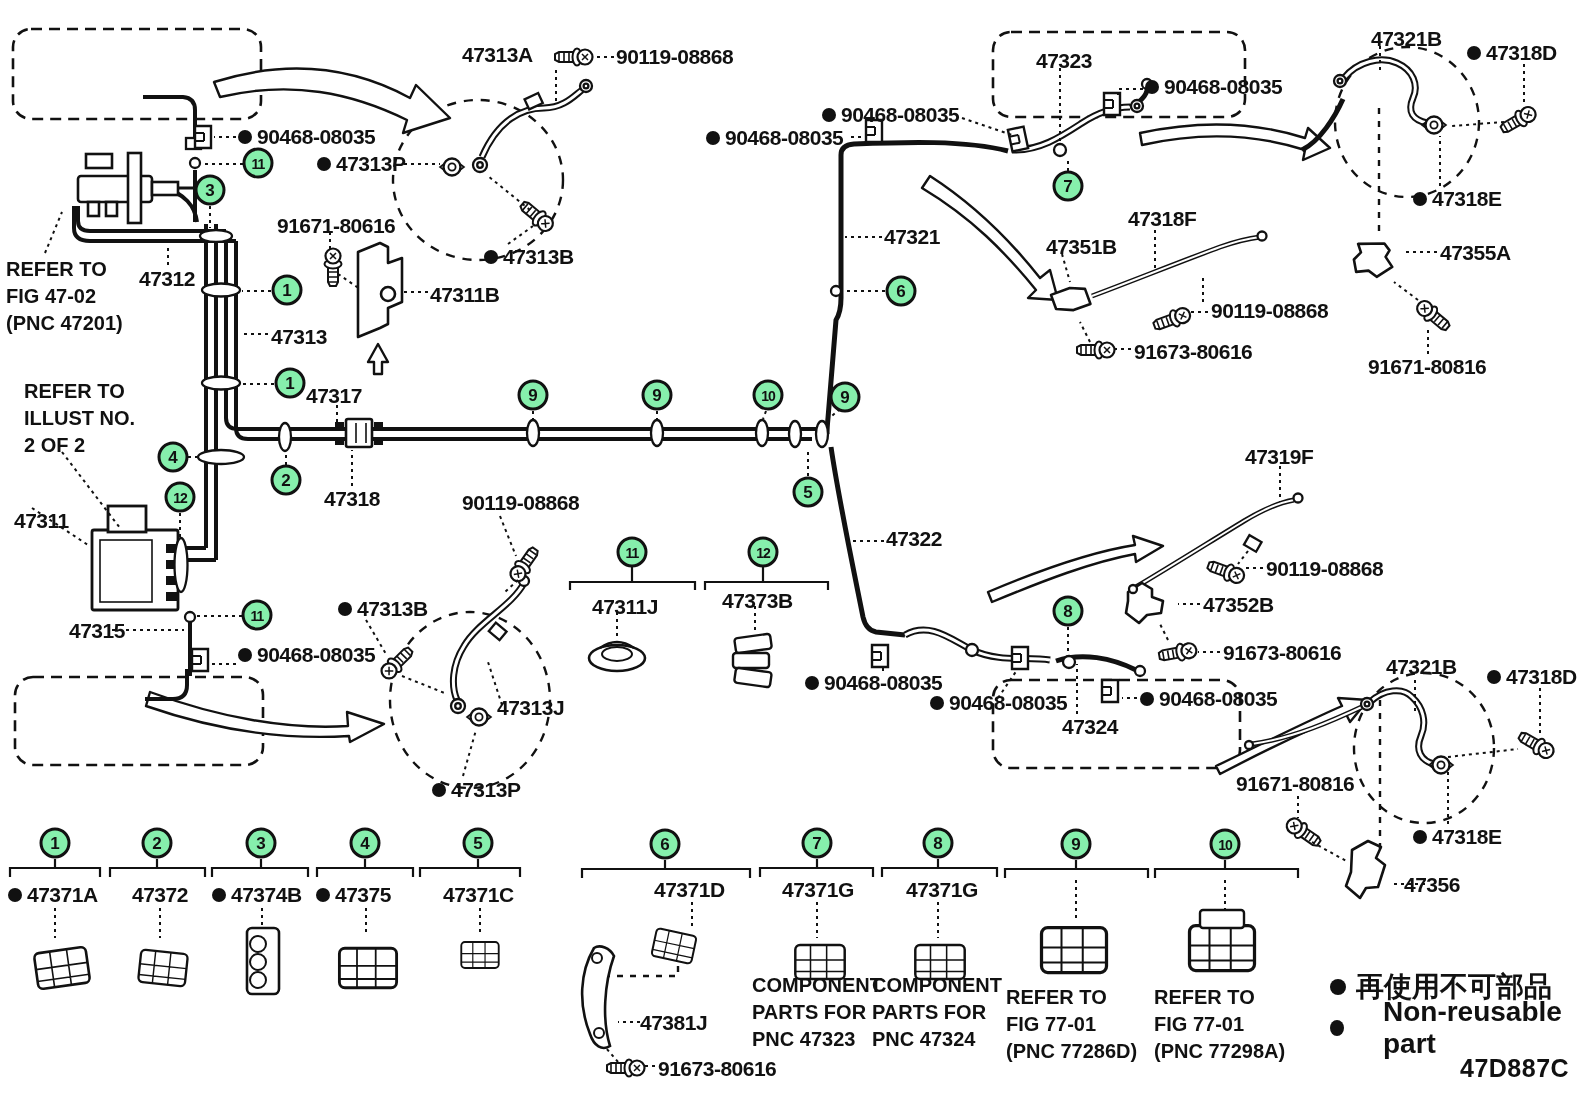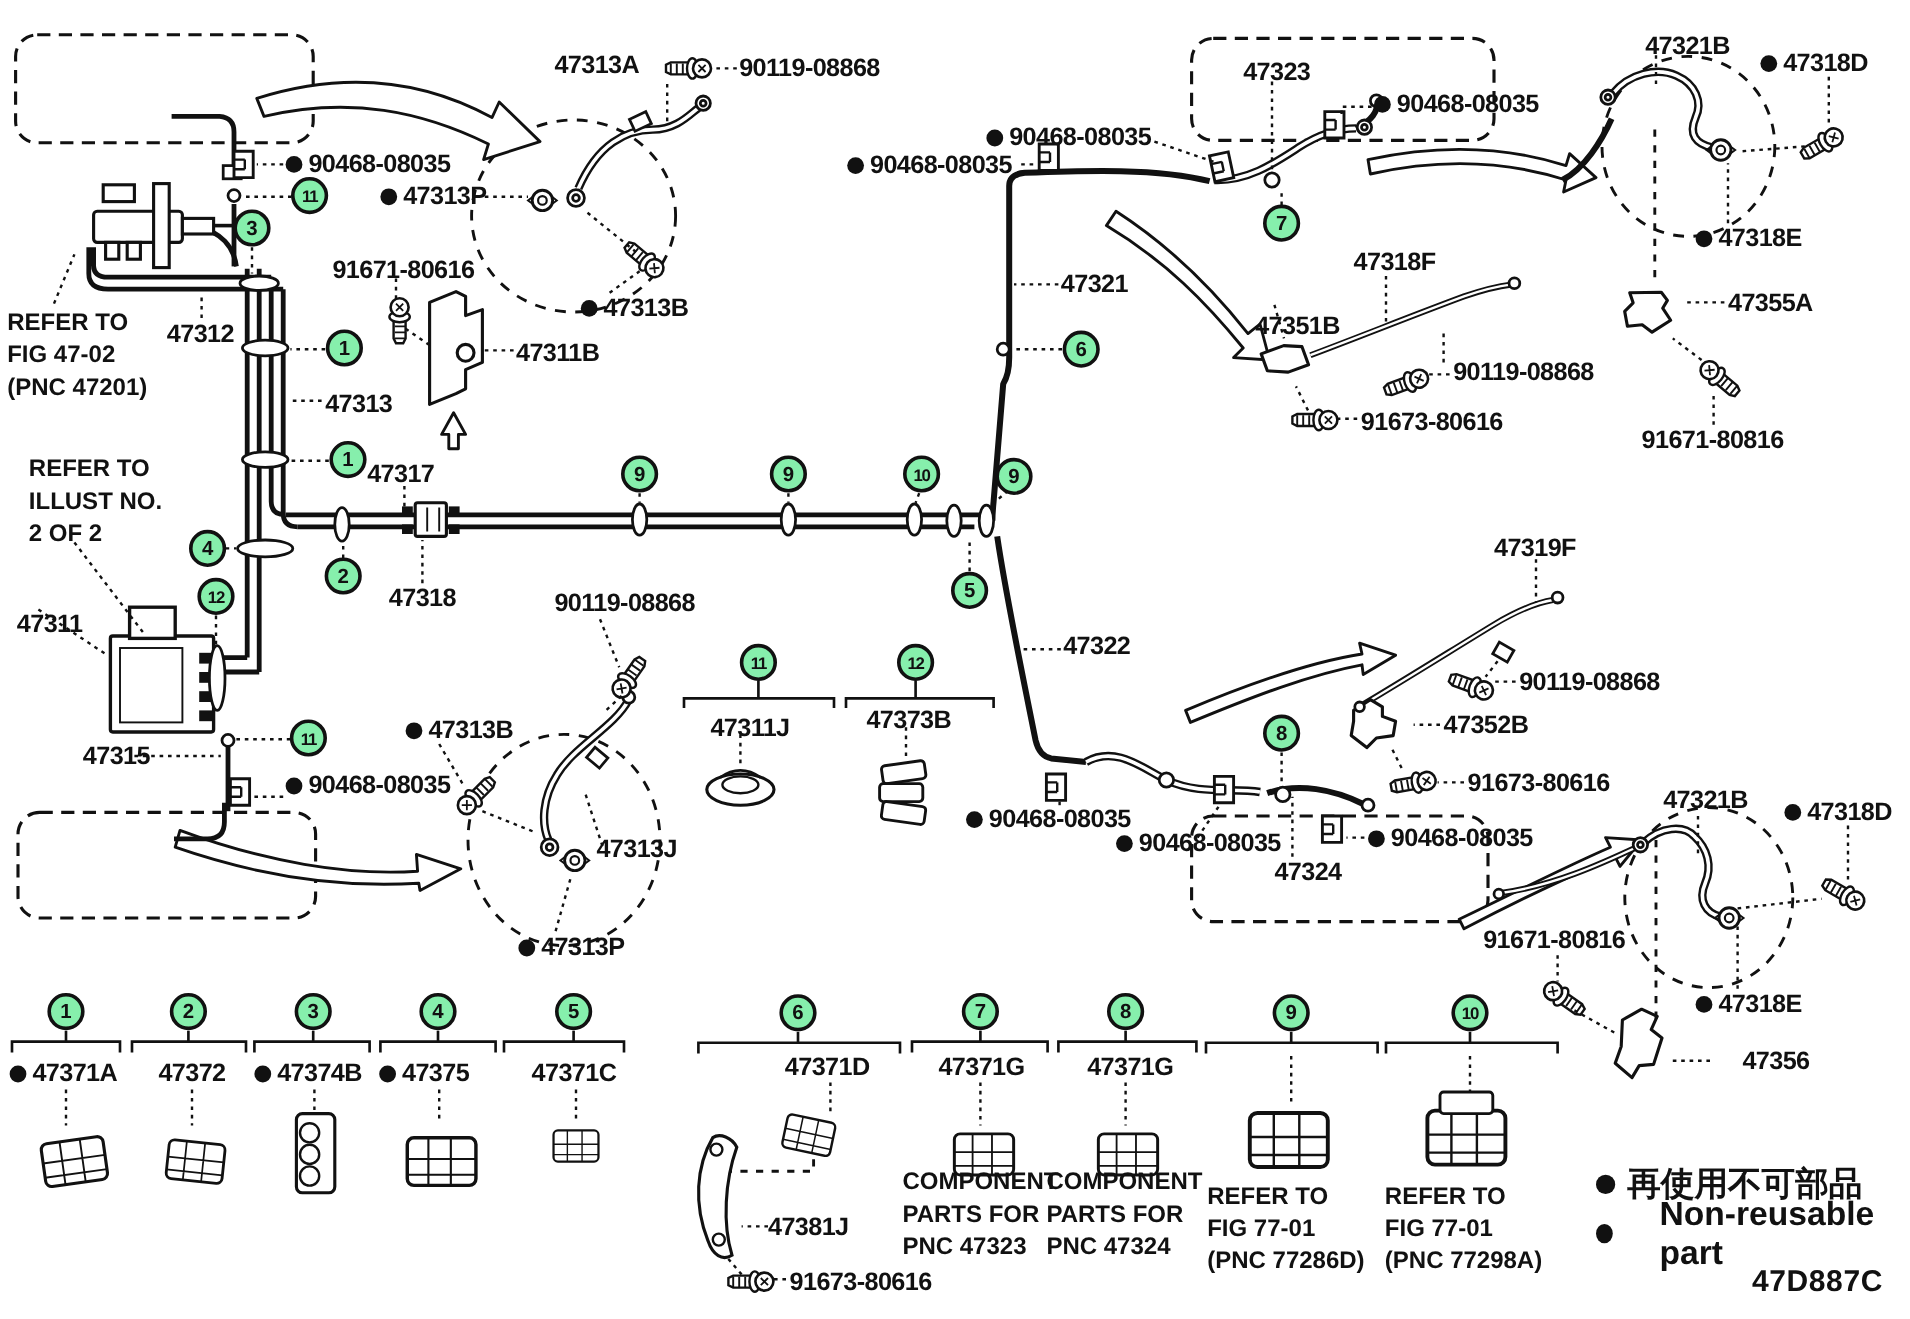--- a/index.html
+++ b/index.html
@@ -495,21 +495,21 @@
       <div class="part-label" style="left: 706px; top: 127px;">
         <span class="dot"></span>
         <span>90468-08035</span>
       </div>
       <div class="part-label" style="left: 884px; top: 226px;">
         <span>47321</span>
       </div>
       <div class="part-label" style="left: 1128px; top: 208px;">
         <span>47318F</span>
       </div>
-      <div class="part-label" style="left: 1046px; top: 236px; margin-top: 25px;">
+      <div class="part-label" style="left: 1046px; top: 236px;">
         <span>47351B</span>
       </div>
       <div class="part-label" style="left: 1211px; top: 300px;">
         <span>90119-08868</span>
       </div>
       <div class="part-label" style="left: 1134px; top: 341px;">
         <span>91673-80616</span>
       </div>
       <div class="part-label" style="left: 1371px; top: 28px;">
         <span>47321B</span>
@@ -565,21 +565,21 @@
         <span class="dot"></span>
         <span>47318D</span>
       </div>
       <div class="part-label" style="left: 1236px; top: 773px;">
         <span>91671-80816</span>
       </div>
       <div class="part-label" style="left: 1413px; top: 826px;">
         <span class="dot"></span>
         <span>47318E</span>
       </div>
-      <div class="part-label" style="left: 1452px; top: 874px;">
+      <div class="part-label" style="left: 1404px; top: 874px;">
         <span>47356</span>
       </div>
       <div class="part-label" style="left: 8px; top: 884px;">
         <span class="dot"></span>
         <span>47371A</span>
       </div>
       <div class="part-label" style="left: 132px; top: 884px;">
         <span>47372</span>
       </div>
       <div class="part-label" style="left: 212px; top: 884px;">

